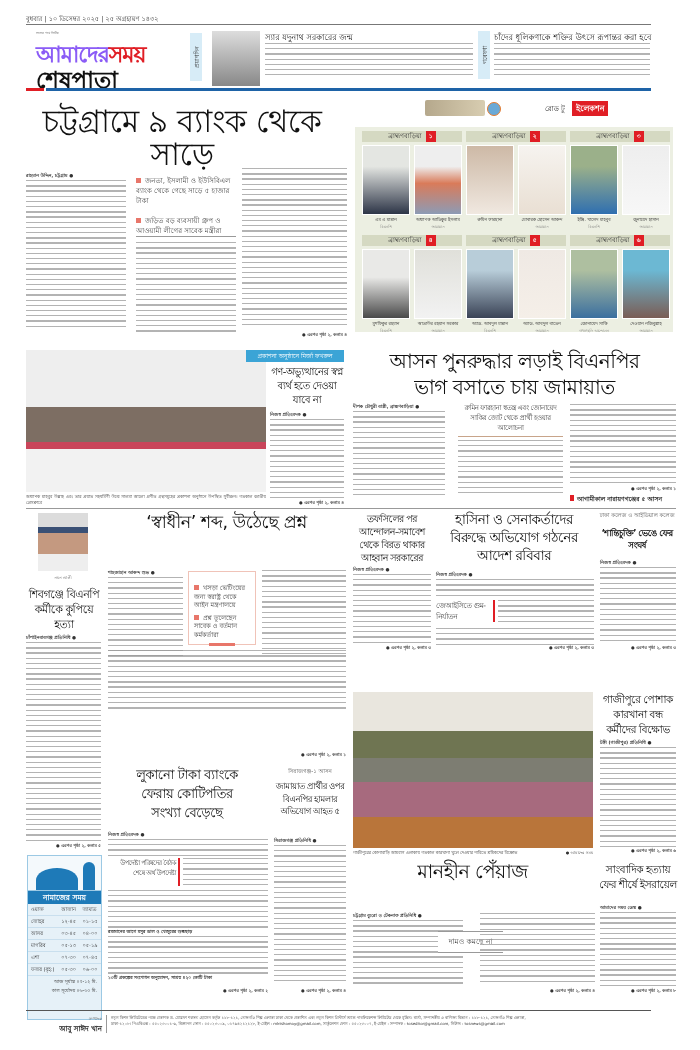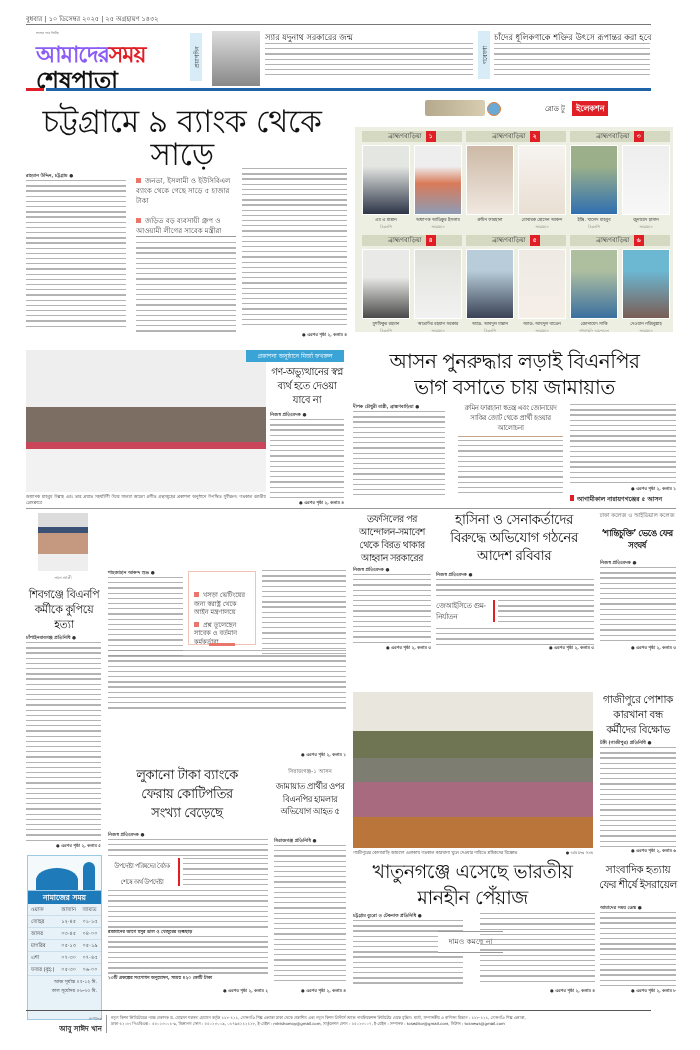--- a/index.html
+++ b/index.html
@@ -240,26 +240,27 @@
 <div class="abs photo" style="left:38px;top:513px;width:50px;height:58px;background:linear-gradient(#dcdcdc 0 25%,#3a5075 25% 35%,#c49980 35% 70%,#eee 70%)"></div>
 <div class="abs" style="left:38px;top:575px;width:50px;font-size:4px;text-align:center;color:#555">নয়ন আলী</div>
 <div class="abs hl" style="left:24px;top:587px;width:80px;font-size:11px;line-height:15px">শিবগঞ্জে বিএনপি কর্মীকে কুপিয়ে হত্যা</div>
 <div class="abs byline" style="left:26px;top:635px">চাঁপাইনবাবগঞ্জ প্রতিনিধি ●</div>
 <div class="abs tiny" style="left:26px;top:642px;width:75px;height:200px">
     <span class="filler"></span>
   </div>
 <div class="abs cont" style="left:26px;top:843px;width:75px">● এরপর পৃষ্ঠা ২, কলাম ৫</div>
 
 <div class="abs hl" style="left:104px;top:510px;width:245px;font-size:17.5px;line-height:25px">
+  <div>‘স্বাধীন’ শব্দ, উঠেছে প্রশ্ন</div>
 </div>
 <div class="abs byline" style="left:108px;top:570px">শাহজাহান আকন্দ শুভ ●</div>
 <div class="abs tiny" style="left:108px;top:577px;width:75px;height:80px">
     <span class="filler"></span>
   </div>
-<div class="abs boxlist" style="left:188px;top:571px;width:68px;height:74px;border:1px solid #f0c3b8;padding:19px 5px;font-size:6.4px;line-height:8.5px">
+<div class="abs boxlist" style="left:188px;top:571px;width:68px;height:74px;border:1px solid #f0c3b8;padding:12px 5px;font-size:6.4px;line-height:8.5px">
   <div style="margin-bottom:4px"><span class="sq"></span><span>খসড়া ভেটিংয়ের জন্য স্বরাষ্ট্র থেকে আইন মন্ত্রণালয়ে</span></div>
   <div><span class="sq"></span><span>প্রশ্ন তুলেছেন সাবেক ও বর্তমান কর্মকর্তারা</span></div>
 </div>
 <div class="abs" style="left:209px;top:643px;width:26px;height:3px;background:#e8766a"></div>
 <div class="abs tiny" style="left:262px;top:570px;width:84px;height:85px">
     <span class="filler"></span>
   </div>
 <div class="abs tiny" style="left:108px;top:650px;width:238px;height:60px">
     <span class="filler"></span>
   </div>
@@ -311,21 +312,21 @@
 
 <div class="abs hl" style="left:112px;top:765px;width:150px;font-size:13px;line-height:19px">
   <div>লুকানো টাকা ব্যাংকে</div>
   <div>ফেরায় কোটিপতির</div>
   <div>সংখ্যা বেড়েছে</div>
 </div>
 <div class="abs byline" style="left:108px;top:832px">নিজস্ব প্রতিবেদক ●</div>
 <div class="abs tiny" style="left:108px;top:839px;width:160px;height:18px">
     <span class="filler"></span>
   </div>
-<div class="abs hl" style="left:108px;top:858px;width:68px;font-size:6.5px;line-height:16px;color:#444;text-align:center">উপদেষ্টা পরিষদের বৈঠক শেষে অর্থ উপদেষ্টা</div>
+<div class="abs hl" style="left:108px;top:858px;width:68px;font-size:6.5px;line-height:10px;color:#444;text-align:right">উপদেষ্টা পরিষদের বৈঠক শেষে অর্থ উপদেষ্টা</div>
 <div class="abs" style="left:178px;top:858px;width:1.5px;height:28px;background:#e01e25"></div>
 <div class="abs tiny" style="left:183px;top:858px;width:85px;height:30px">
     <span class="filler"></span>
   </div>
 <div class="abs tiny" style="left:108px;top:890px;width:160px;height:38px">
     <span class="filler"></span>
   </div>
 <div class="abs" style="left:108px;top:929px;width:160px;font-size:4.4px;font-weight:bold;color:#333">রমজানের আগে মসুর ডাল ও খেজুরের শুল্কছাড়</div>
 <div class="abs tiny" style="left:108px;top:936px;width:160px;height:38px">
     <span class="filler"></span>
@@ -335,21 +336,20 @@
 
 <div class="abs" style="left:272px;top:768px;width:76px;font-size:5.5px;text-align:center;color:#555">সিরাজগঞ্জ-১ আসন</div>
 <div class="abs hl" style="left:272px;top:780px;width:76px;font-size:8.5px;line-height:12.5px;font-weight:normal">জামায়াত প্রার্থীর ওপর বিএনপির হামলার অভিযোগ আহত ৫</div>
 <div class="abs byline" style="left:274px;top:838px">সিরাজগঞ্জ প্রতিনিধি ●</div>
 <div class="abs tiny" style="left:274px;top:845px;width:72px;height:140px">
     <span class="filler"></span>
   </div>
 <div class="abs cont" style="left:274px;top:988px;width:72px">● এরপর পৃষ্ঠা ২, কলাম ৪</div>
 
 <div class="abs hl" style="left:350px;top:858px;width:245px;font-size:19px;line-height:26px">
-  <div>খাতুনগঞ্জে এসেছে ভারতীয়</div>
   <div>মানহীন পেঁয়াজ</div>
 </div>
 <div class="abs byline" style="left:353px;top:913px">চট্টগ্রাম ব্যুরো ও টেকনাফ প্রতিনিধি ●</div>
 <div class="abs tiny" style="left:353px;top:920px;width:110px;height:66px">
     <span class="filler"></span>
   </div>
 <div class="abs" style="left:438px;top:931px;width:65px;height:22px;border-top:1px solid #999;border-bottom:1px solid #999;background:#fff;font-size:7.5px;text-align:center;line-height:20px;color:#444">দামও কমছে না</div>
 <div class="abs tiny" style="left:480px;top:913px;width:115px;height:72px;background:transparent">
     <span class="filler"></span>
   </div>

